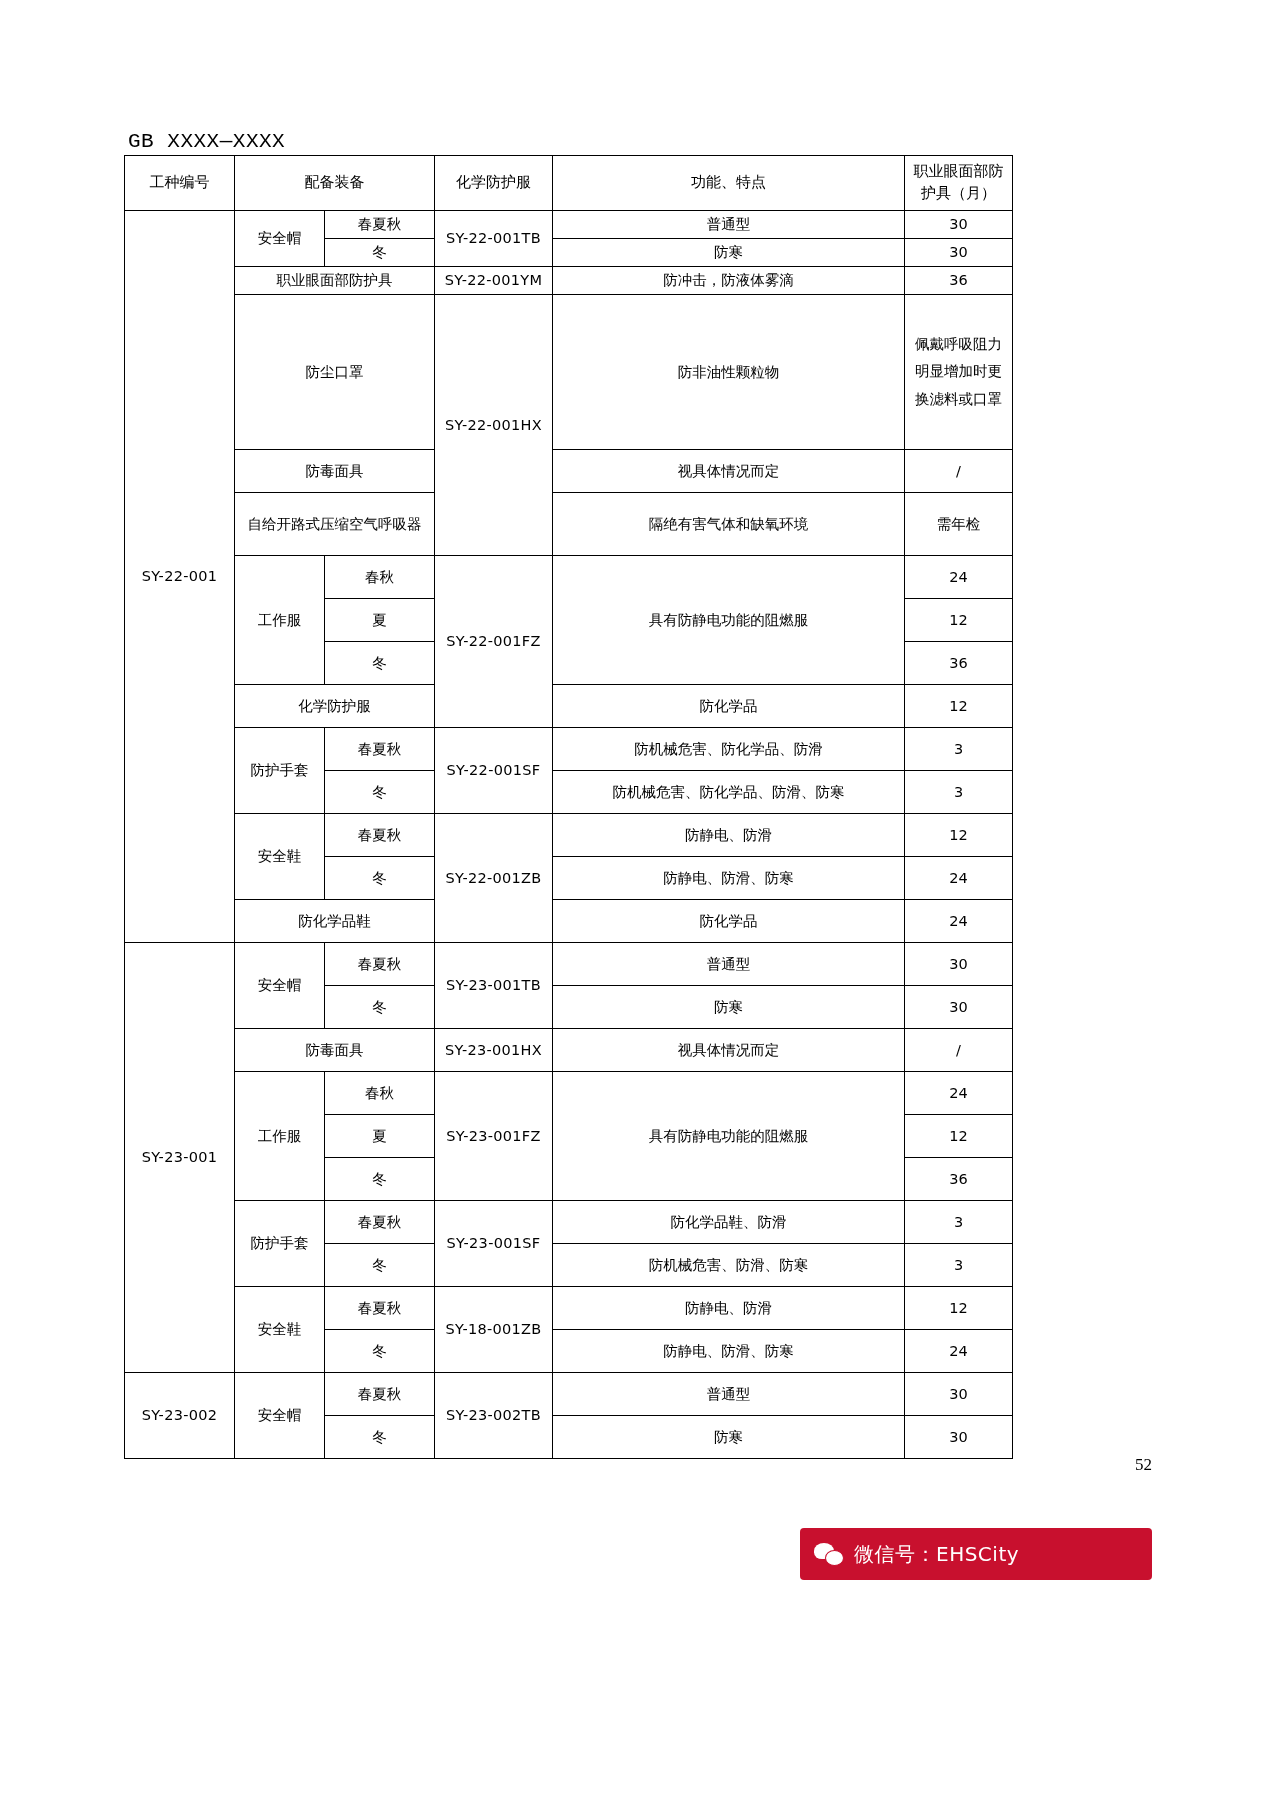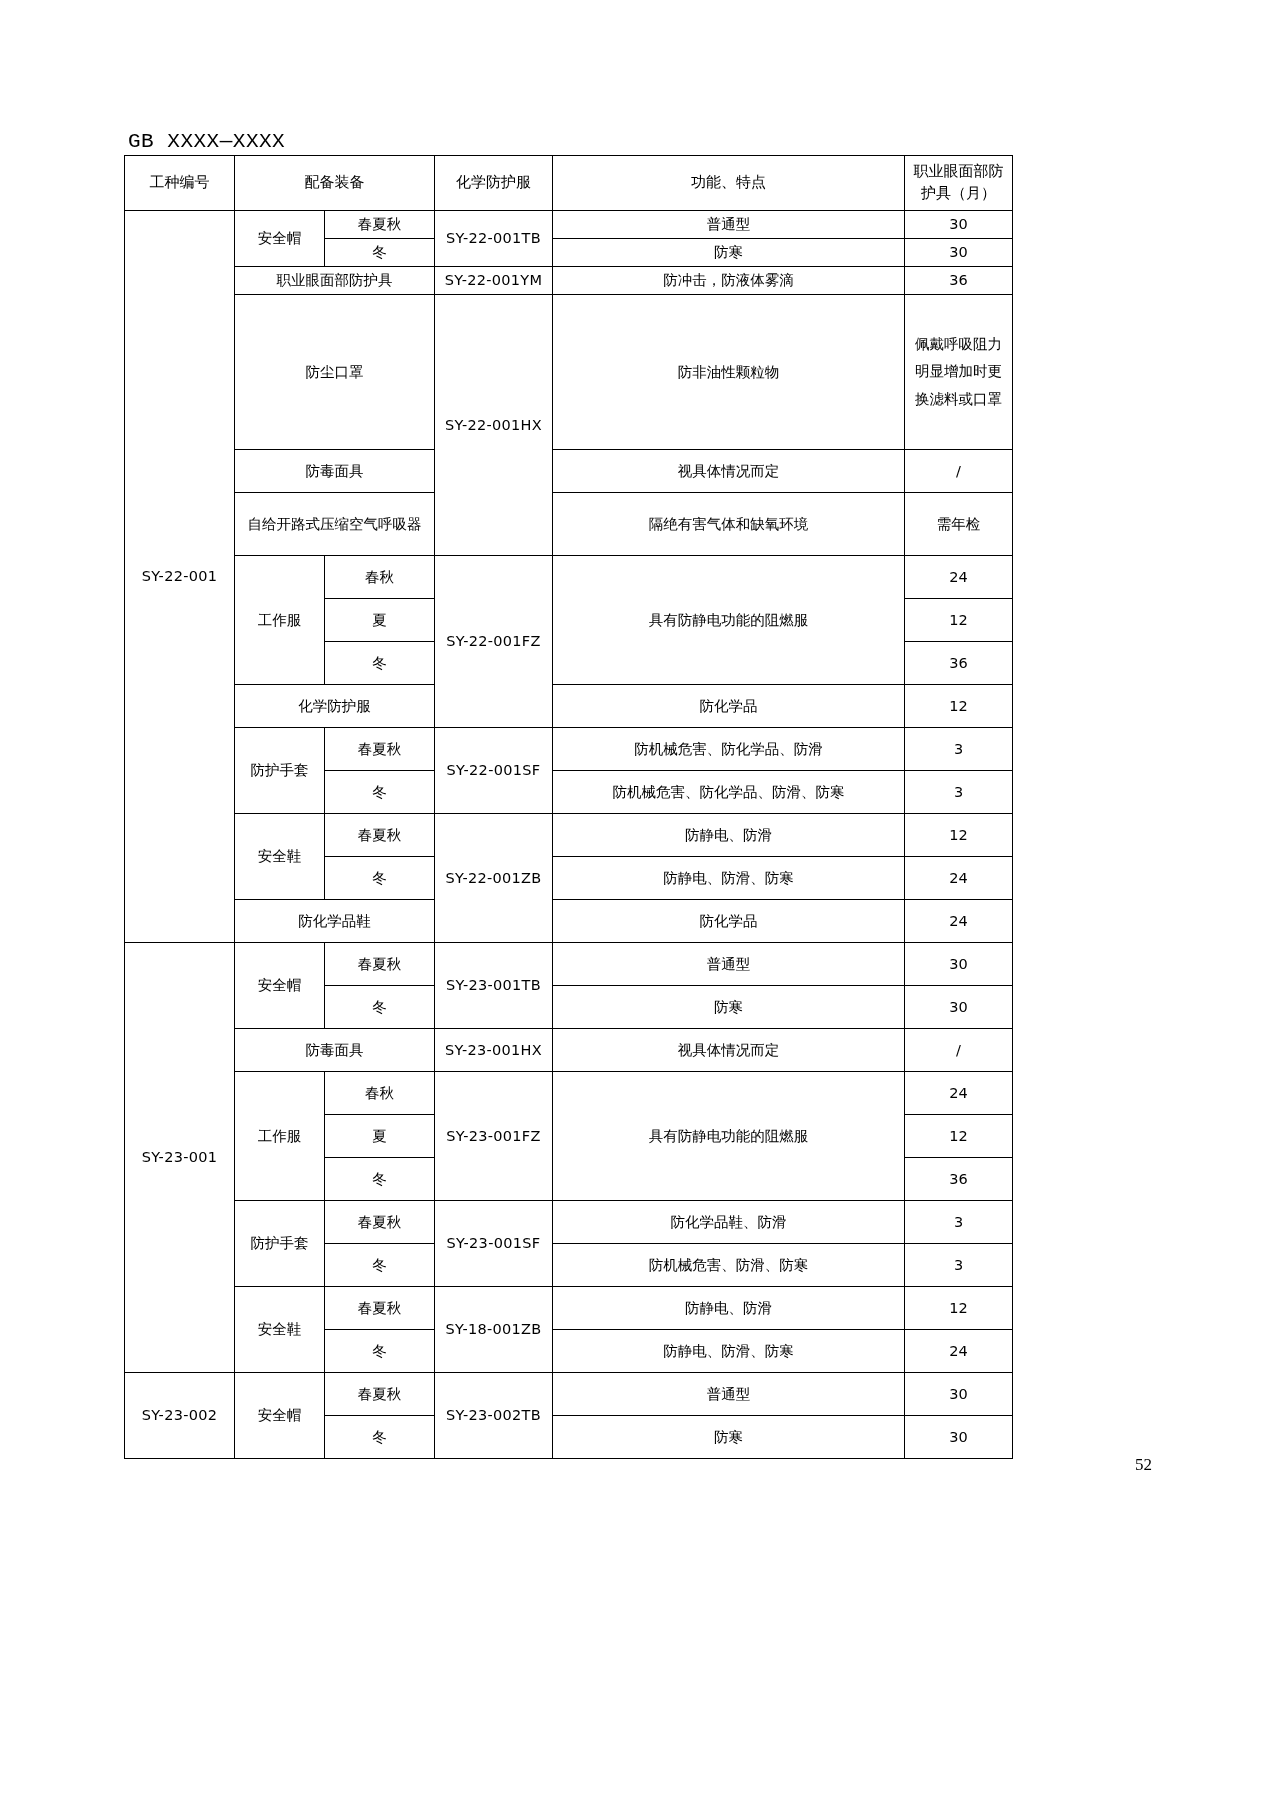--- a/index.html
+++ b/index.html
@@ -305,14 +305,21 @@
         <td class="tall">冬</td>
         <td class="left">防寒</td>
         <td>30</td>
       </tr>
 
     </tbody>
   </table>
 
   <div class="pagenum">52</div>
 
+  <div class="wechat-bar">
+    <span class="wxicon">
+      <span class="b1"></span>
+      <span class="b2"></span>
+    </span>
+    <span class="wxtext">微信号：EHSCity</span>
+  </div>
 
 </div>
 
 </body></html>

